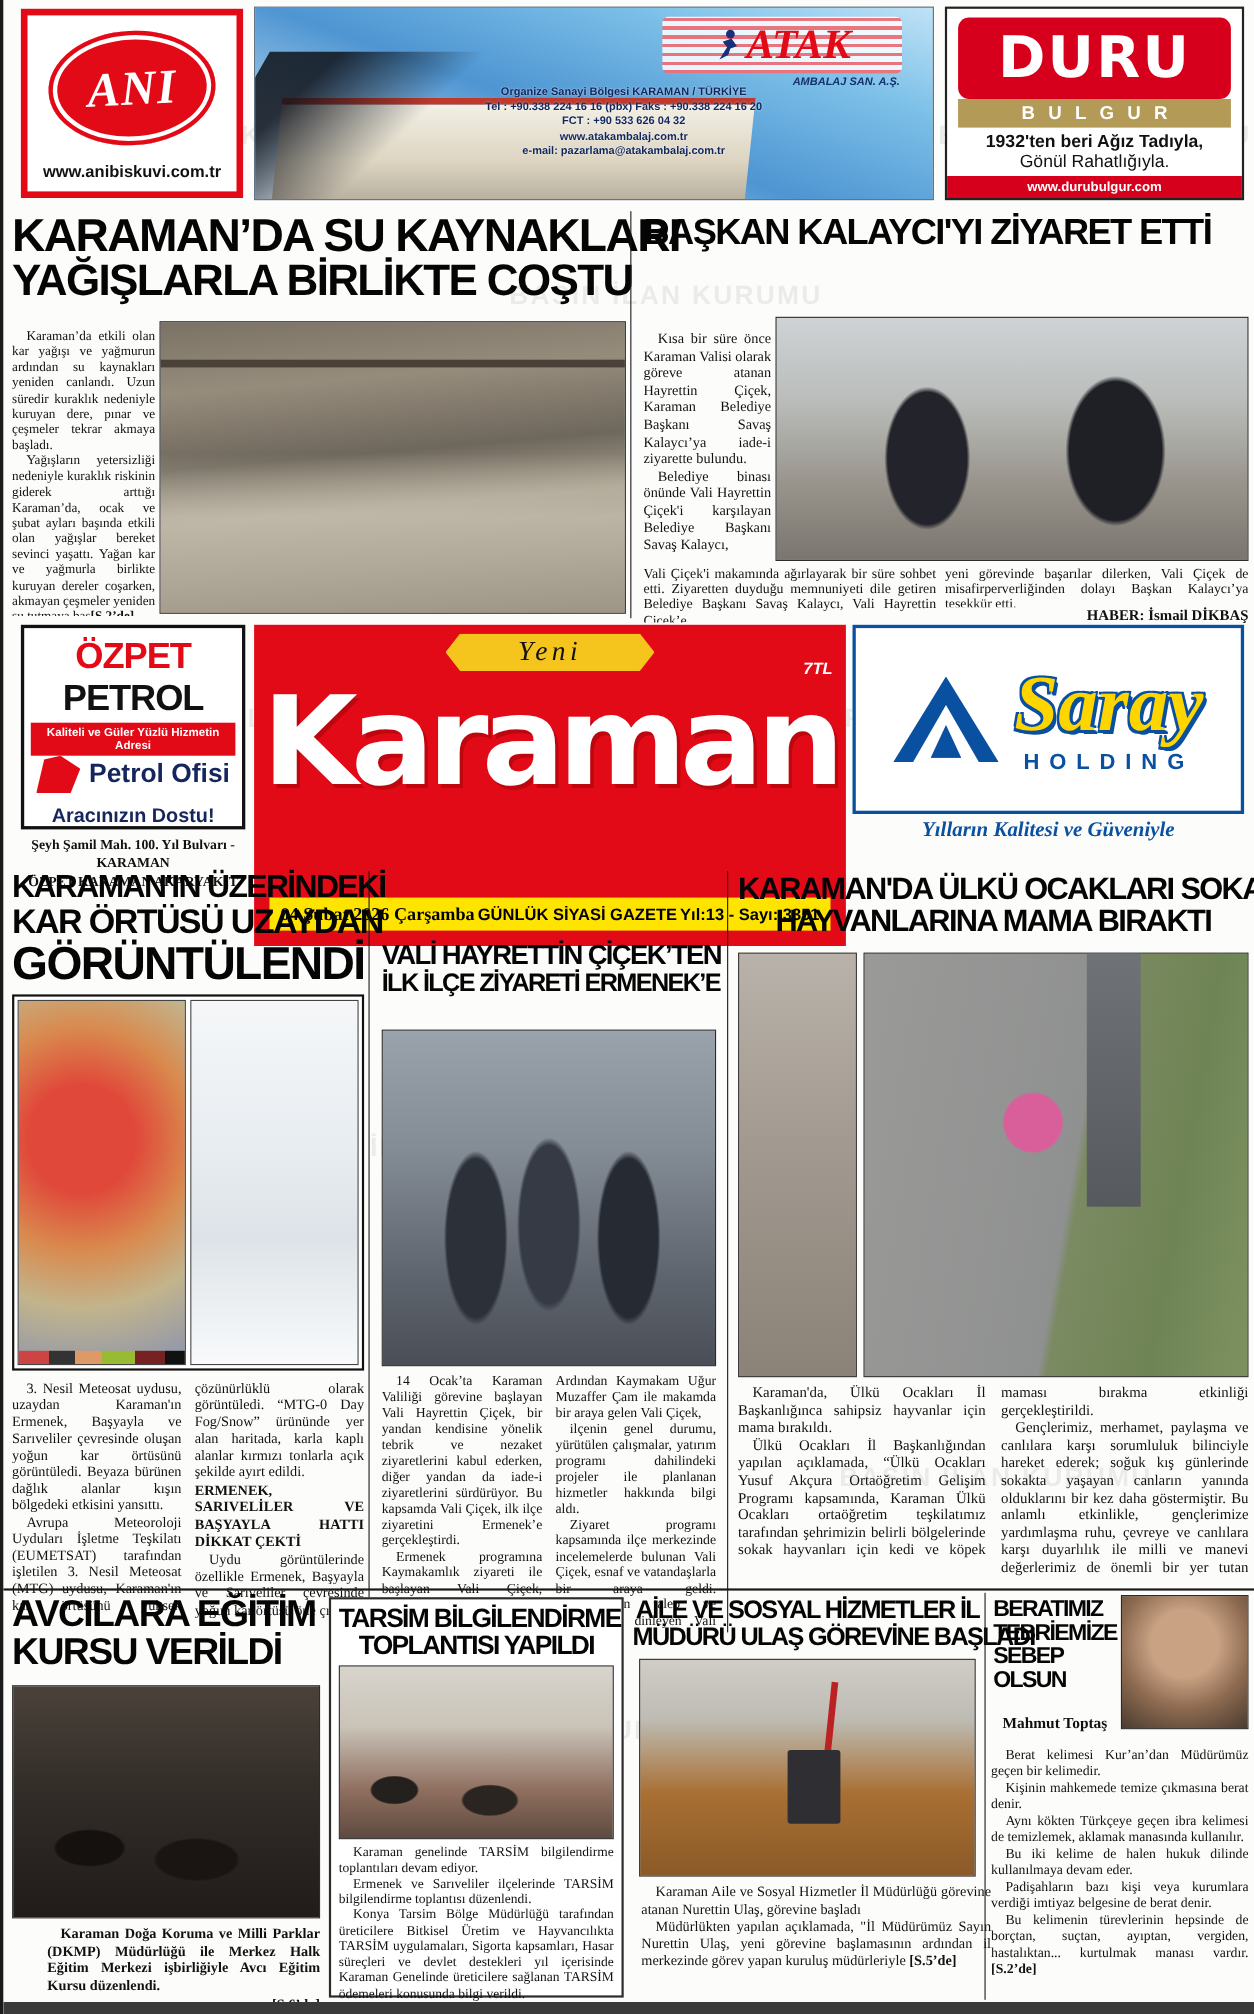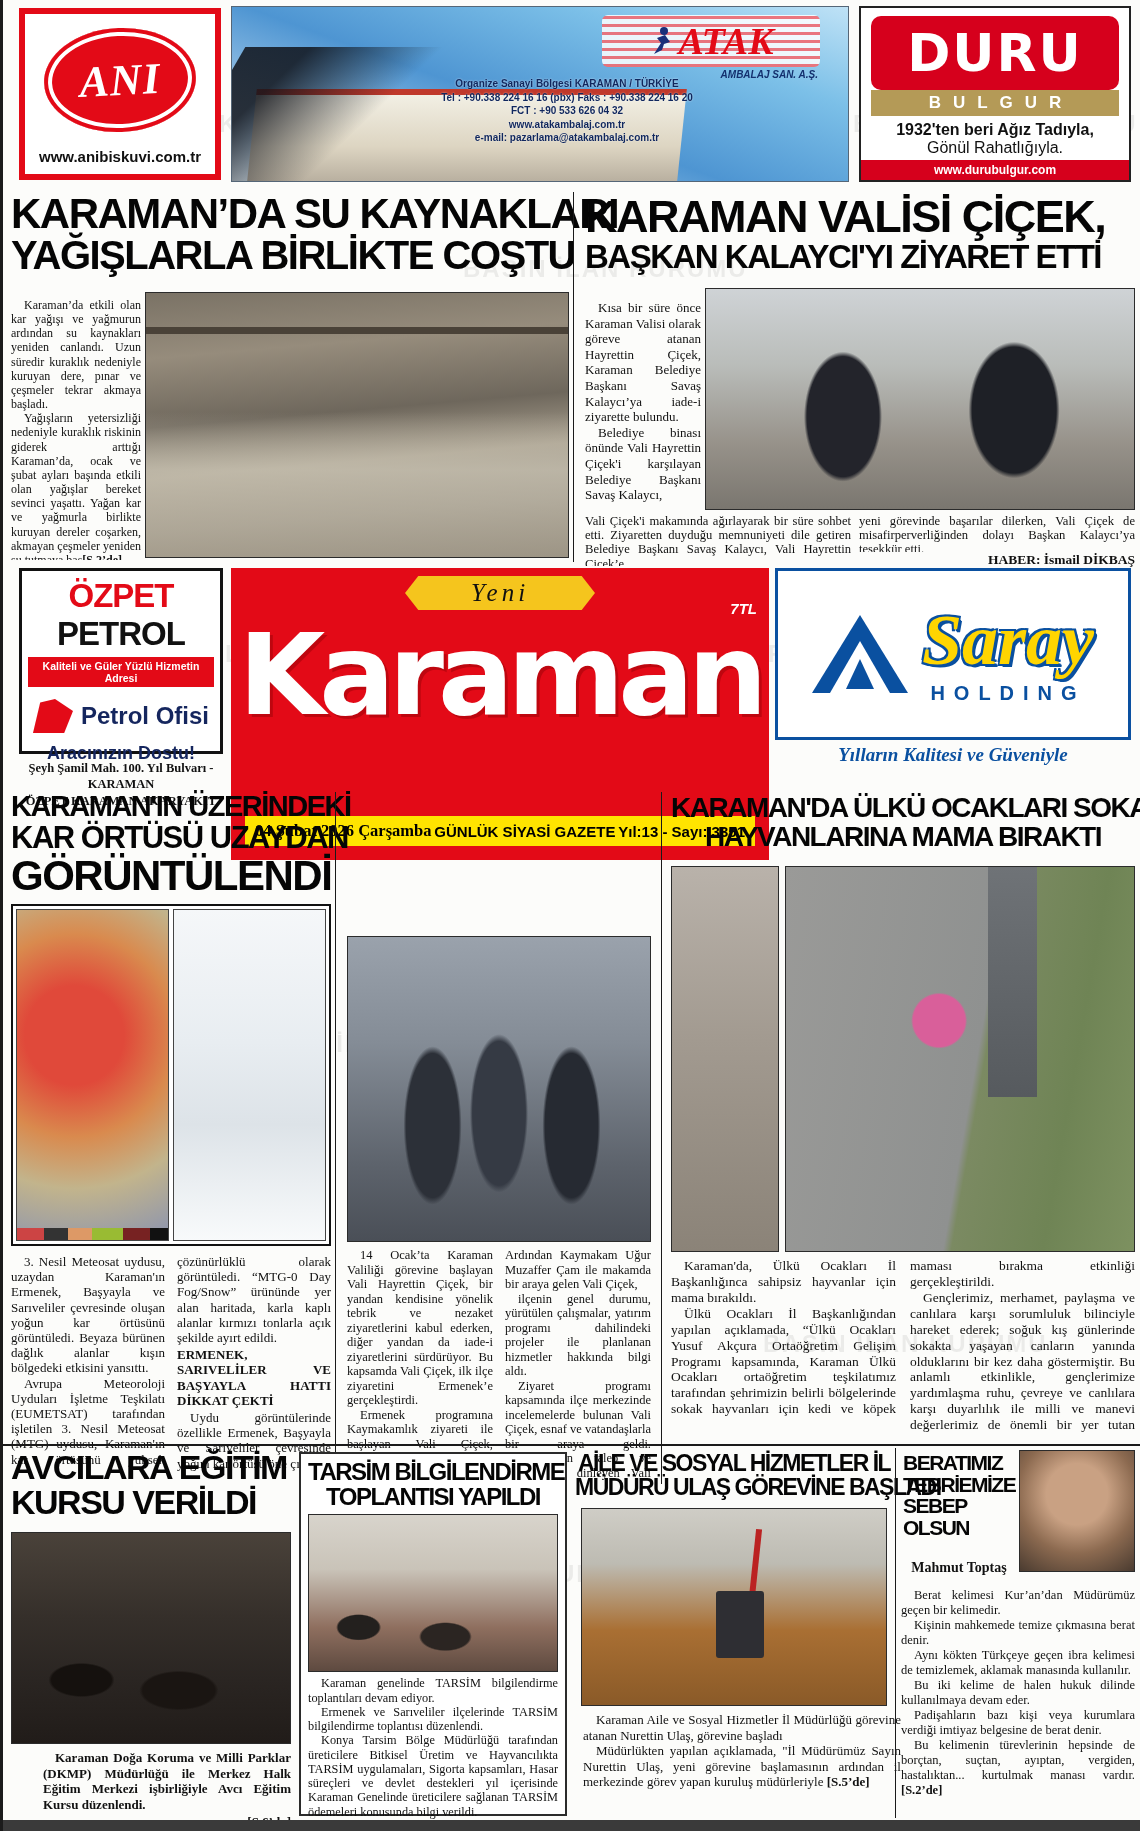--- a/index.html
+++ b/index.html
@@ -83,21 +83,20 @@
       <span style="color:#fff;font-family:'Liberation Sans',sans-serif;font-weight:bold;font-size:12px;">www.durubulgur.com</span>
     </div>
   </div>
 
   <div class="abs hl" style="left:8px;top:192px;width:560px;">
     <div class="hl-line" style="font-size:42px;">KARAMAN’DA SU KAYNAKLARI</div>
     <div class="hl-line" style="font-size:40px;">YAĞIŞLARLA BİRLİKTE COŞTU</div>
   </div>
   <div class="vline" style="left:570px;top:192px;height:370px;"></div>
   <div class="abs hl" style="left:582px;top:194px;width:552px;">
-    <div class="hl-line" style="font-size:45px;">KARAMAN VALİSİ ÇİÇEK,</div>
     <div class="hl-line" style="font-size:33px;">BAŞKAN KALAYCI'YI ZİYARET ETTİ</div>
   </div>
 
   <div class="abs btxt" style="left:8px;top:298px;width:130px;height:262px;font-size:12px;line-height:1.18;overflow:hidden;">
     <p class="p">Karaman’da etkili olan kar yağışı ve yağmurun ardından su kaynakları yeniden canlandı. Uzun süredir kuraklık nedeniyle kuruyan dere, pınar ve çeşmeler tekrar akmaya başladı.</p>
     <p class="p"><span>Yağışların yetersizliği nedeniyle kuraklık riskinin giderek arttığı Karaman’da, ocak ve şubat ayları başında etkili olan yağışlar bereket sevinci yaşattı. Yağan kar ve yağmurla birlikte kuruyan dereler coşarken, akmayan çeşmeler yeniden su tutmaya baş</span><b class="cnt">[S.2’de]</b></p>
   </div>
   <div class="photo" style="left:142px;top:292px;width:424px;height:266px;background:
        linear-gradient(175deg,#7a7265 0%,#968c7c 22%,#6e675c 45%,#a89f8e 62%,#8b857a 80%,#5f594f 100%);">
     <div style="position:absolute;left:0;top:34px;width:100%;height:7px;background:#4a4238;"></div>
@@ -120,21 +119,21 @@
   </div>
   <div class="abs byline" style="left:856px;top:550px;width:276px;font-size:13.5px;">HABER: İsmail DİKBAŞ</div>
 
   <div class="abs" style="left:16px;top:568px;width:204px;height:186px;background:#fff;border:3px solid #111;">
     <div style="text-align:center;margin-top:6px;font-family:'Liberation Sans',sans-serif;font-weight:bold;font-size:33px;letter-spacing:-1px;">
       <span style="color:#e30a17;">ÖZPET</span>
       <span style="color:#111;">PETROL</span>
     </div>
     <div style="margin:4px 6px 0;background:#e30a17;color:#fff;font-family:'Liberation Sans',sans-serif;font-weight:bold;
                 font-size:10.5px;text-align:center;padding:3px 0;">Kaliteli ve Güler Yüzlü Hizmetin Adresi</div>
-    <div style="display:flex;align-items:center;justify-content:center;margin-top:12px;gap:8px;">
+    <div style="display:flex;align-items:center;justify-content:center;gap:8px;">
       <div style="width:40px;height:34px;background:#e30a17;clip-path:polygon(0 100%,18% 10%,55% 0,100% 35%,78% 100%);"></div>
       <span style="color:#15265e;font-family:'Liberation Sans',sans-serif;font-weight:bold;font-size:24px;">Petrol Ofisi</span>
     </div>
     <div style="text-align:center;margin-top:10px;color:#15265e;font-family:'Liberation Sans',sans-serif;font-weight:bold;font-size:18px;">Aracınızın Dostu!</div>
   </div>
   <div class="abs" style="left:2px;top:760px;width:232px;text-align:center;font-weight:bold;font-size:12.5px;line-height:1.3;">
     <div>Şeyh Şamil Mah. 100. Yıl Bulvarı - KARAMAN</div>
     <div>ÖZPET KARAMAN AKARYAKIT</div>
   </div>
 
@@ -183,20 +182,24 @@
   <div class="abs btxt cols2" style="left:8px;top:1254px;width:320px;height:228px;font-size:13px;line-height:1.17;overflow:hidden;">
     <p class="p">3. Nesil Meteosat uydusu, uzaydan Karaman'ın Ermenek, Başyayla ve Sarıveliler çevresinde oluşan yoğun kar örtüsünü görüntüledi. Beyaza bürünen dağlık alanlar kışın bölgedeki etkisini yansıttı.</p>
     <p class="p">Avrupa Meteoroloji Uyduları İşletme Teşkilatı (EUMETSAT) tarafından işletilen 3. Nesil Meteosat (MTG) uydusu, Karaman'ın kar örtüsünü yüksek çözünürlüklü olarak görüntüledi. “MTG-0 Day Fog/Snow” ürününde yer alan haritada, karla kaplı alanlar kırmızı tonlarla açık şekilde ayırt edildi.</p>
     <p class="p sub">ERMENEK, SARIVELİLER VE BAŞYAYLA HATTI DİKKAT ÇEKTİ</p>
     <p class="p">Uydu görüntülerinde özellikle Ermenek, Başyayla ve Sarıveliler çevresinde yoğun kar örtüsü öne çıktı.</p>
 
   </div>
 
   <div class="vline" style="left:332px;top:792px;height:692px;"></div>
 
+  <div class="abs hl" style="left:344px;top:856px;width:306px;">
+    <div class="hl-line" style="font-size:25px;">VALİ HAYRETTİN ÇİÇEK’TEN</div>
+    <div class="hl-line" style="font-size:23px;">İLK İLÇE ZİYARETİ ERMENEK’E</div>
+  </div>
   <div class="photo" style="left:344px;top:936px;width:304px;height:306px;background:
        radial-gradient(ellipse 44px 120px at 28% 62%,#2c3038 0 60%,transparent 66%),
        radial-gradient(ellipse 44px 120px at 50% 58%,#353a44 0 60%,transparent 66%),
        radial-gradient(ellipse 44px 120px at 74% 62%,#262a32 0 60%,transparent 66%),
        linear-gradient(180deg,#9aa2ac 0%,#848c96 35%,#5d636c 75%,#4a4f57 100%);"></div>
   <div class="abs btxt cols2" style="left:344px;top:1248px;width:304px;height:236px;font-size:12.5px;line-height:1.16;overflow:hidden;">
     <p class="p">14 Ocak’ta Karaman Valiliği görevine başlayan Vali Hayrettin Çiçek, bir yandan kendisine yönelik tebrik ve nezaket ziyaretlerini kabul ederken, diğer yandan da iade-i ziyaretlerini sürdürüyor. Bu kapsamda Vali Çiçek, ilk ilçe ziyaretini Ermenek’e gerçekleştirdi.</p>
     <p class="p">Ermenek programına Kaymakamlık ziyareti ile başlayan Vali Çiçek, Kaymakamlık Şeref Defteri’ni imzaladı. Ardından Kaymakam Uğur Muzaffer Çam ile makamda bir araya gelen Vali Çiçek,</p>
     <p class="p">ilçenin genel durumu, yürütülen çalışmalar, yatırım programı dahilindeki projeler ile planlanan hizmetler hakkında bilgi aldı.</p>
     <p class="p">Ziyaret programı kapsamında ilçe merkezinde incelemelerde bulunan Vali Çiçek, esnaf ve vatandaşlarla bir araya geldi. Vatandaşların talep ve ihtiyaçlarını dinleyen Vali Çiçek, esnafa hayırlı ve bereketli kazançlar temennisinde bulundu.</p>

